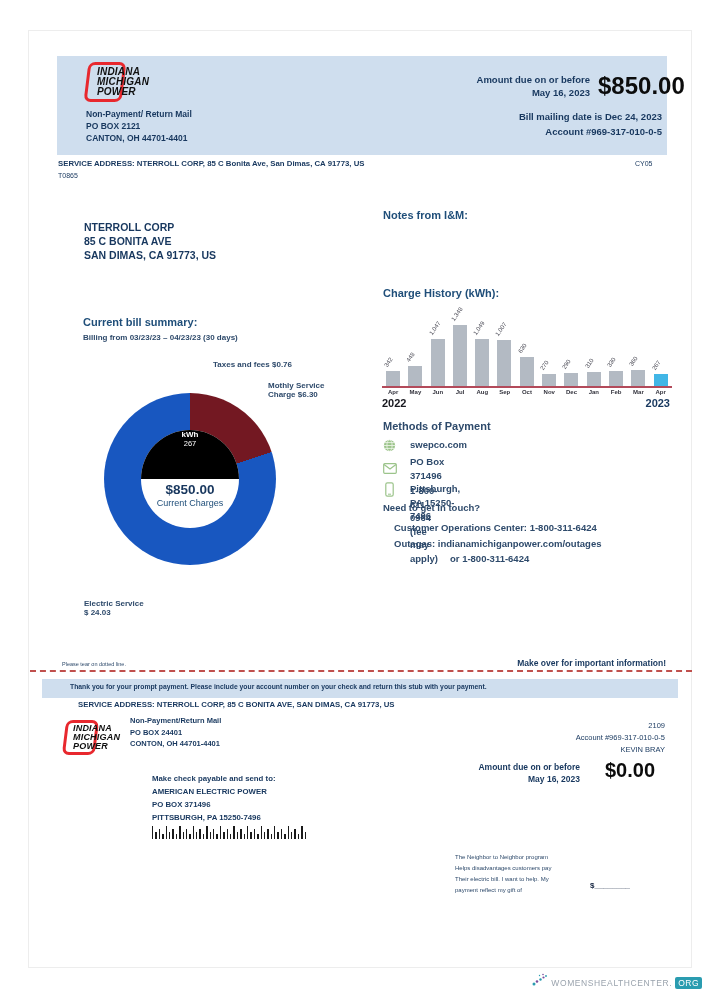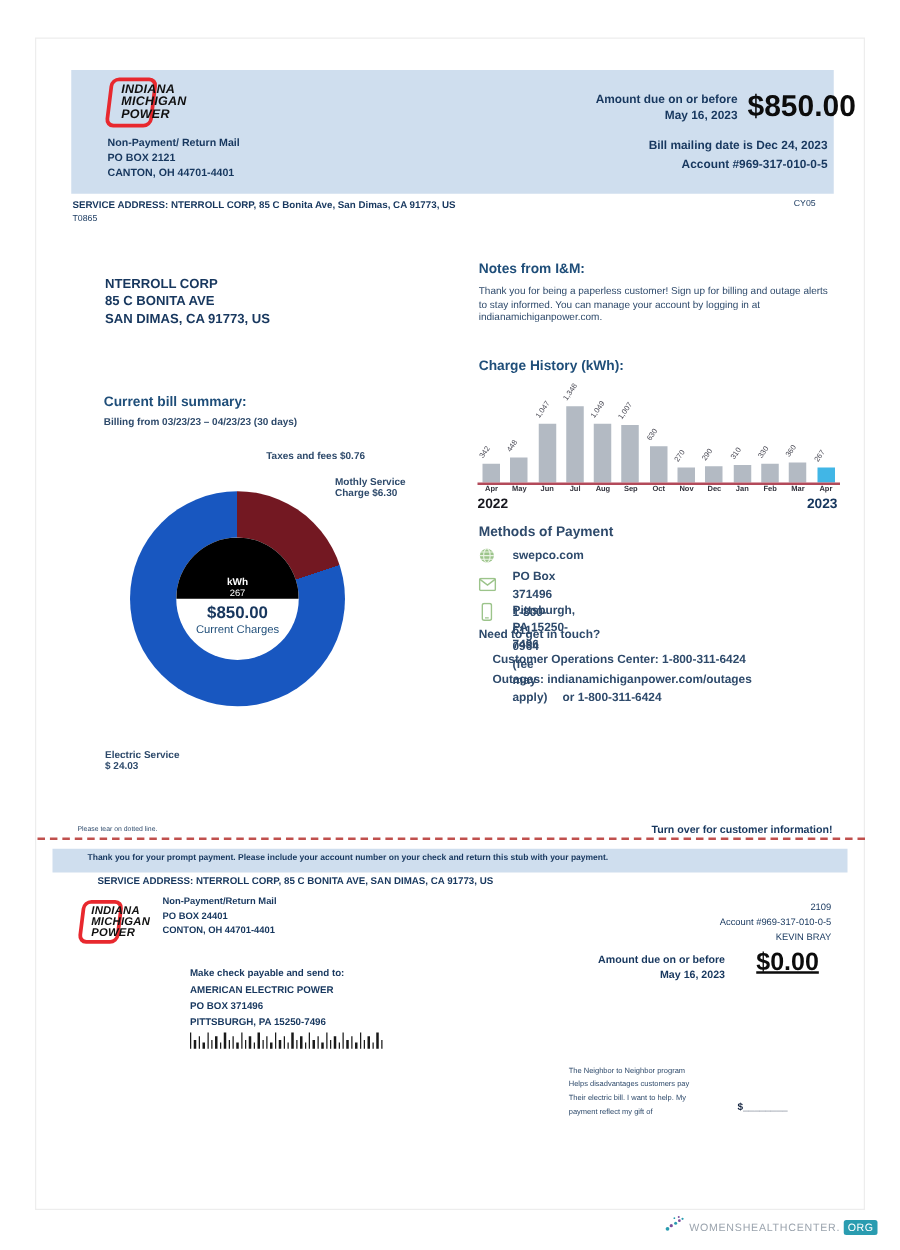--- a/index.html
+++ b/index.html
@@ -49,21 +49,21 @@
   .mcell { width:22.3px; text-align:center; font-size:6px; color:#33333d; font-weight:bold; }
   .yr { position:absolute; top:81px; font-size:11px; font-weight:bold; }
   .yr-l { left:0; color:#18181f;text-align:right; }
   .yr-r { right:2px; color:#17375e; }
 
   
   #donut-wrap { position:absolute; left:104px; top:393px; width:172px; height:172px; }
   #donut { position:absolute; inset:0; border-radius:50%; }
   #donut-center { position:absolute; inset:37px; border-radius:50%; background:#fff; overflow:hidden; }
   #center-top { position:absolute; left:0; top:0; width:100%; height:50%; background:#000; color:#fff;
-                display:flex; flex-direction:column; justify-content:flex-end; align-items:center; padding-bottom:0; }
+                display:flex; flex-direction:column; align-items:center; padding-bottom:0; }
   #center-top .k1 { font-size:8px; font-weight:bold; }
   #center-top .k2 { font-size:7.5px; }
   #center-bot { position:absolute; left:0; top:50%; width:100%; text-align:center; }
   #center-bot .a1 { font-size:13.5px; font-weight:bold; color:#17365d; margin-top:3px; }
   #center-bot .a2 { font-size:9px; color:#1f4e79; margin-top:1px; }
 
   .pie-lab { font-size:8px; color:#2e4a6b; }
 
   
   .pm-row { position:absolute; left:383px; }
@@ -76,21 +76,21 @@
   .tear-note-r { font-size:8.5px; font-weight:bold; color:#17375e; }
   #dash { position:absolute; left:30px; top:670px; width:662px; border-top:2px dashed #c0504d; }
   .band-txt { font-size:6.8px; font-weight:bold; color:#17375e; }
 
   
   .stub-sm { font-size:7.5px; font-weight:bold; color:#17375e; line-height:11.5px; }
   .check-lines { font-size:7.8px; font-weight:bold; color:#17375e; line-height:13px; }
   #barcode { position:absolute; left:152px; top:826px; width:186px; height:13px; display:flex; align-items:flex-end; gap:2px; }
   #barcode i { display:block; width:1.4px; background:#1a1a1a; }
   .stub-right { font-size:7.5px; color:#17375e; text-align:right; line-height:12px; }
-  .amt0 { font-size:20px; font-weight:bold; color:#0c0c0c;text-decoration:underline; }
+  .amt0 { font-size:20px; font-weight:bold; color:#0c0c0c; }
   #paybox { position:absolute; left:448px; top:783px; width:236px; height:49px; border:2px solid #1a1a1a; background:#fff; }
   #paybox .lab { position:absolute; left:12px; top:15px; font-size:12.5px; font-weight:bold; color:#13233f; }
   .neighbor { font-size:6px; color:#2e4a6b; line-height:11px; }
   .gift { font-size:8px; font-weight:bold; color:#13233f; }
   .ocr { font-family:"DejaVu Sans Mono", monospace; font-size:10px; font-weight:bold; color:#1a1a1a; letter-spacing:.6px; text-align:center; }
 
   
   #wm { position:absolute; right:18px; bottom:8px; display:flex; align-items:center; gap:3px; }
   #wm .t { font-size:8.5px; color:#9aa3ad; letter-spacing:.6px; }
   #wm .org { font-size:8.5px; color:#fff; background:#2a9cb0; padding:1px 3px; border-radius:2px; letter-spacing:.5px; }
@@ -126,21 +126,20 @@
   <div class="abs tiny-code" style="left:635px; top:160px;">CY05</div>
   <div class="abs tiny-code" style="left:58px; top:172px;">T0865</div>
 
   <div class="abs addr" style="left:84px; top:220px;">
     <div>NTERROLL CORP</div>
     <div>85 C BONITA AVE</div>
     <div>SAN DIMAS, CA 91773, US</div>
   </div>
 
   <div class="abs h-sec" style="left:383px; top:209px;">Notes from I&amp;M:</div>
-  <div class="abs body-txt" style="left:383px; top:228px; width:284px;">Thank you for being a paperless customer! Sign up for billing and outage alerts to stay informed. You can manage your account by logging in at indianamichiganpower.com.</div>
 
   <div class="abs h-sec" style="left:383px; top:287px;">Charge History (kWh):</div>
   <div id="chart">
     <div id="bars">
         <div class="slot">
           <div class="bar" style="height: 15px;"></div>
           <span class="bval" style="left: 6px; bottom: 18px;">342</span>
         </div>
         <div class="slot">
           <div class="bar" style="height: 20px;"></div>
@@ -278,21 +277,21 @@
   </div>
 
   <div class="abs touch" style="left:383px; top:500px;">Need to get in touch?</div>
   <div class="abs touch" style="left:394px; top:520px;">
     <div>Customer Operations Center: 1-800-311-6424</div>
     <div>Outages: indianamichiganpower.com/outages</div>
     <div style="padding-left:56px;">or 1-800-311-6424</div>
   </div>
 
   <div class="abs tear-note-l" style="left:62px; top:661px;">Please tear on dotted line.</div>
-  <div class="abs tear-note-r" style="left:400px; top:658px; width:266px; text-align:right;">Turn over for customer information!</div>
+  <div class="abs tear-note-r" style="left:400px; top:658px; width:266px; text-align:right;">Make over for important information!</div>
   <div id="dash"></div>
 
   <div class="band2"></div>
   <div class="abs band-txt" style="left:70px; top:683px;">Thank you for your prompt payment. Please include your account number on your check and return this stub with your payment.</div>
   <div class="abs svc-line" style="left:78px; top:700px;">SERVICE ADDRESS: NTERROLL CORP, 85 C BONITA AVE, SAN DIMAS, CA 91773, US</div>
 
   <div class="logo logo-stub abs" style="left:64px; top:720px; width:80px; height:40px;">
     <span class="box"></span>
     <span class="txt"><span>INDIANA</span><br><span>MICHIGAN</span><br><span>POWER</span></span>
   </div>

